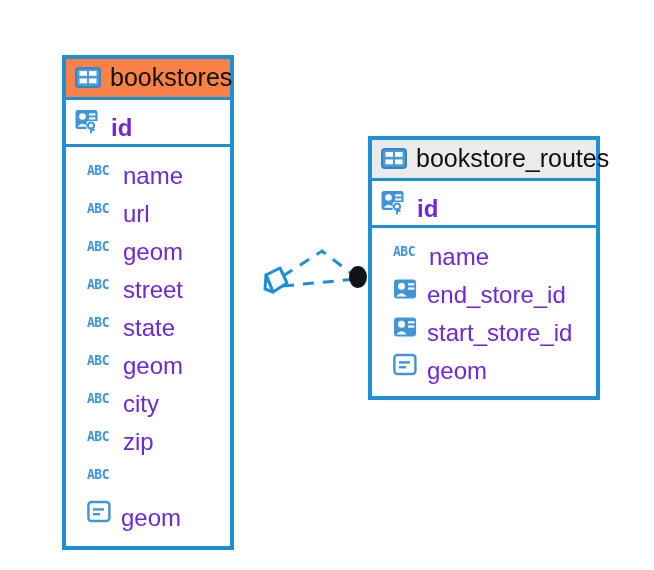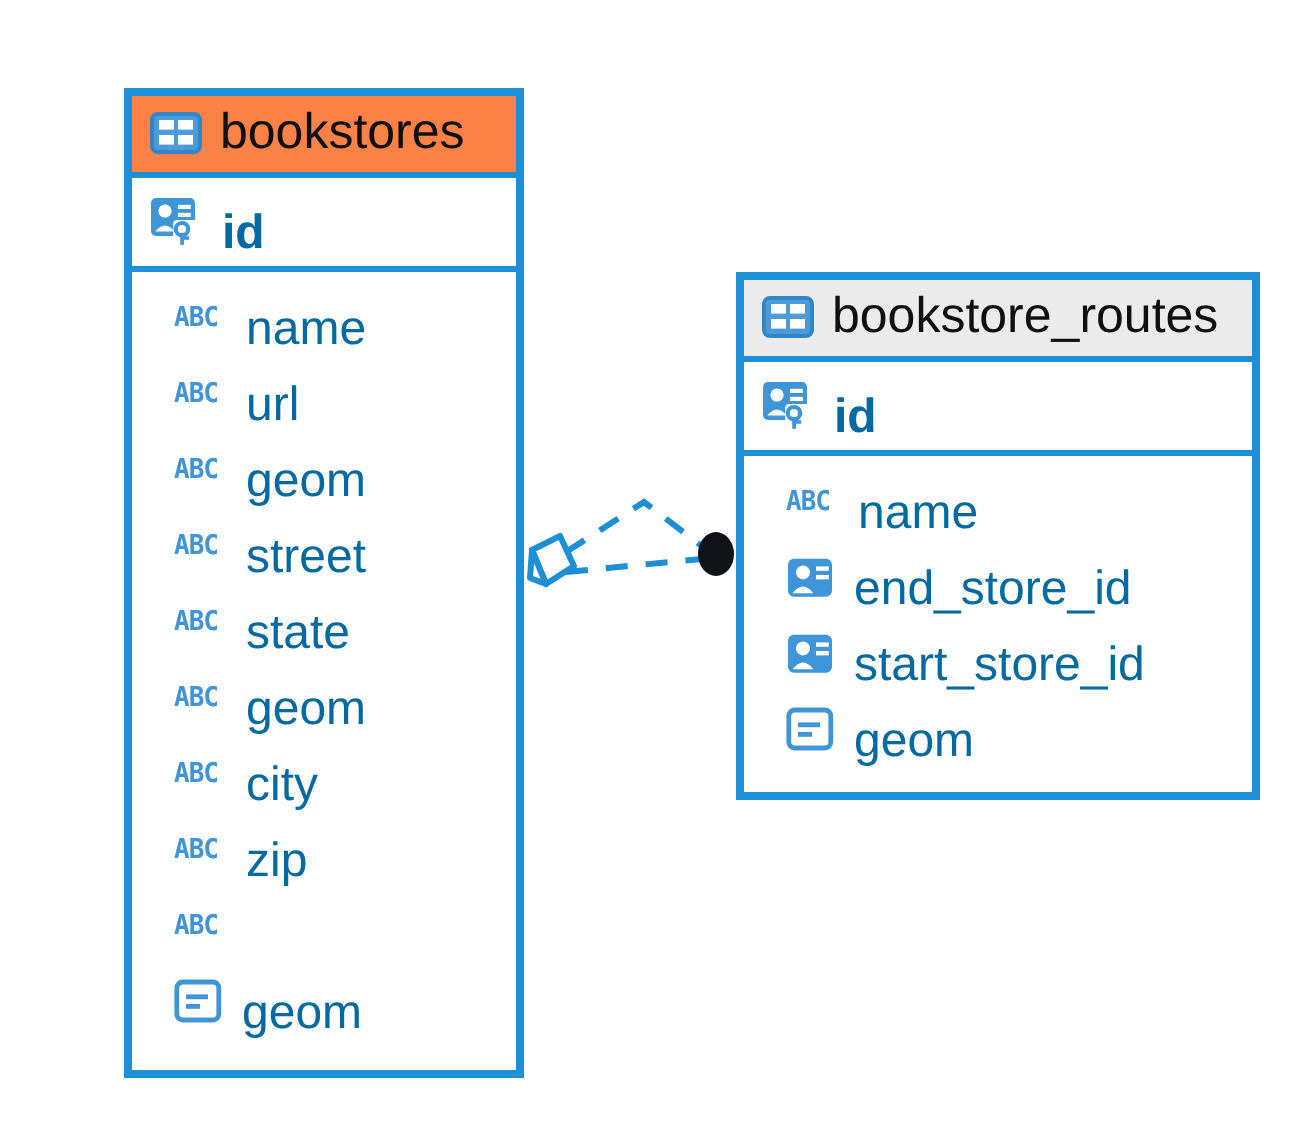--- a/index.html
+++ b/index.html
@@ -61,21 +61,21 @@
     align-items: center;
     gap: 8px;
     padding: 2px 9px;
     box-sizing: border-box;
     height: 38px;
   }
   .pk-band .attr-row { height: 44px; }
 
   .attr-name {
     font-size: 24px;
-    color: #0369a1;
+    color: #6d28d9;
     line-height: 1;
     white-space: nowrap;
     margin-top: 12px;
   }
   .attr-name.bold { font-weight: bold; }
 
   
   .icon {
     flex: 0 0 auto;
     display: block;
@@ -115,21 +115,21 @@
     <path d="M 283 276 L 322 251 L 356 277" fill="none" stroke="#1c8fd6" stroke-width="3" stroke-dasharray="11 9" stroke-linecap="butt"></path>
 
     <path d="M 283 286 L 356 279" fill="none" stroke="#1c8fd6" stroke-width="3" stroke-dasharray="11 9" stroke-linecap="butt"></path>
 
     <polygon points="266,275 280,268 287,283 273,292" fill="#ffffff" stroke="#1c8fd6" stroke-width="3" stroke-linejoin="round"></polygon>
     <polygon points="266,275 265,289 273,292" fill="#ffffff" stroke="#1c8fd6" stroke-width="3" stroke-linejoin="round"></polygon>
 
     <ellipse cx="358" cy="277" rx="9" ry="11" fill="#111318"></ellipse>
   </svg>
 
-  <div class="entity" id="entity-bookstores" style="left:62px; top:44px; width:200px; height:495px;">
+  <div class="entity" id="entity-bookstores" style="left:62px; top:55px; width:172px; height:495px;">
 
     <div class="entity-header selected">
       <span class="icon">
         <svg width="26" height="21" viewBox="0 0 26 21">
           <rect x="1" y="1" width="24" height="19" rx="3" fill="#4e9ad6" stroke="#2f86c9" stroke-width="2"></rect>
           <rect x="4.5" y="4" width="7.5" height="4.8" fill="#ffffff"></rect>
           <rect x="14" y="4" width="7.5" height="4.8" fill="#ffffff"></rect>
           <rect x="4.5" y="11.5" width="7.5" height="4.8" fill="#ffffff"></rect>
           <rect x="14" y="11.5" width="7.5" height="4.8" fill="#ffffff"></rect>
         </svg>
@@ -209,21 +209,21 @@
             <rect x="6" y="8.2" width="11" height="2.4" fill="#3f95d8"></rect>
             <rect x="6" y="13" width="7" height="2.4" fill="#3f95d8"></rect>
           </svg>
         </span>
         <span class="attr-name">geom</span>
       </div>
 
     </div>
   </div>
 
-  <div class="entity" id="entity-bookstore-routes" style="left:368px; top:136px; width:262px; height:264px;">
+  <div class="entity" id="entity-bookstore-routes" style="left:368px; top:136px; width:232px; height:264px;">
 
     <div class="entity-header normal">
       <span class="icon">
         <svg width="26" height="21" viewBox="0 0 26 21">
           <rect x="1" y="1" width="24" height="19" rx="3" fill="#4e9ad6" stroke="#2f86c9" stroke-width="2"></rect>
           <rect x="4.5" y="4" width="7.5" height="4.8" fill="#ffffff"></rect>
           <rect x="14" y="4" width="7.5" height="4.8" fill="#ffffff"></rect>
           <rect x="4.5" y="11.5" width="7.5" height="4.8" fill="#ffffff"></rect>
           <rect x="14" y="11.5" width="7.5" height="4.8" fill="#ffffff"></rect>
         </svg>

